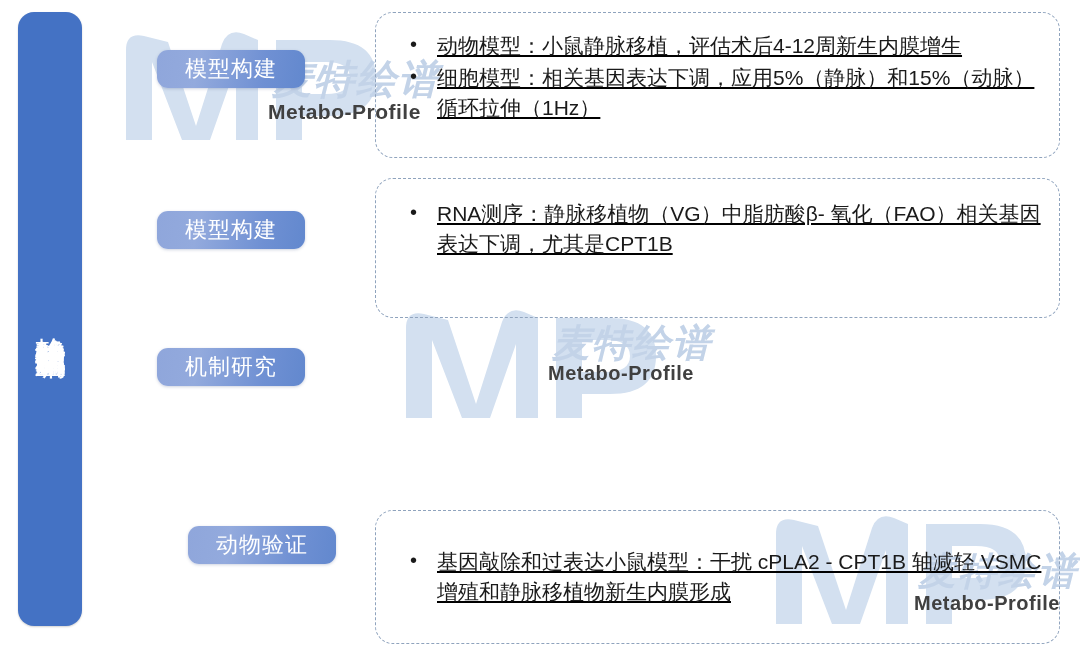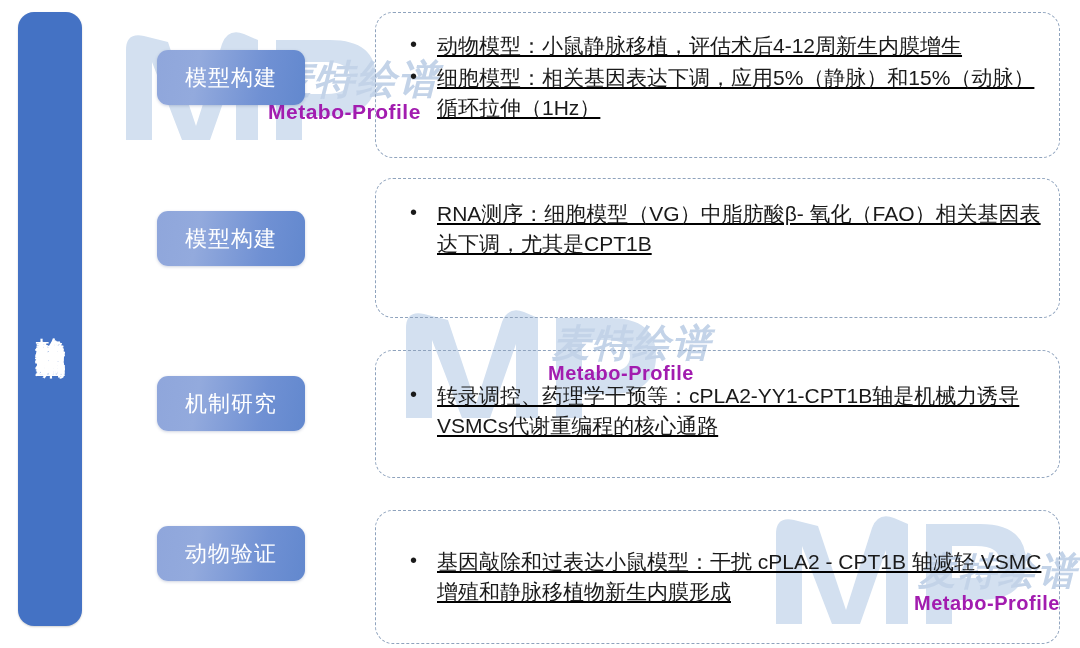--- a/index.html
+++ b/index.html
@@ -31,21 +31,21 @@
     font-family: "DejaVu Sans", "Liberation Sans", sans-serif;
     font-weight: 700;
     color: #c3d3e8;
     letter-spacing: 2px;
     font-style: italic;
     white-space: nowrap;
   }
   .wm-en {
     font-family: "Liberation Sans", sans-serif;
     font-weight: 700;
-    color: #a21caf;
+    color: #404040;
     letter-spacing: 0.5px;
     white-space: nowrap;
   }
 
   
   #title-bar {
     position: absolute;
     left: 18px;
     top: 12px;
     width: 64px;
@@ -68,40 +68,40 @@
     letter-spacing: 1px;
     text-align: center;
     white-space: nowrap;
   }
 
   
   .pill {
     position: absolute;
     left: 157px;
     width: 148px;
-    height: 55px;
+    height: 38px;
     border-radius: 11px;
     background: linear-gradient(100deg, #8fa6db 0%, #93aadd 28%, #6f90d3 72%, #6288ce 100%);
     display: flex;
     align-items: center;
     justify-content: center;
     box-shadow: 0 1px 3px rgba(60,80,130,0.25);
     z-index: 4;
   }
   .pill span {
     color: #ffffff;
     font-size: 22px;
     letter-spacing: 1px;
     font-weight: 400;
     white-space: nowrap;
   }
   #pill-0 { top: 50px; }
   #pill-1 { top: 211px; }
-  #pill-2 { top: 376px; }
-  #pill-3 { top: 526px; }
+  #pill-2 { top: 348px; }
+  #pill-3 { top: 526px; margin-left: 31px; }
 
   
   .cbox {
     position: absolute;
     left: 375px;
     width: 685px;
     border: 1.6px dashed #8fa3bd;
     border-radius: 18px;
     background: transparent;
     box-sizing: border-box;
@@ -201,29 +201,24 @@
 
   <div class="cbox" id="box-0">
     <ul>
       <li>动物模型：小鼠静脉移植，评估术后4-12周新生内膜增生</li>
       <li>细胞模型：相关基因表达下调，应用5%（静脉）和15%（动脉）循环拉伸（1Hz）</li>
     </ul>
   </div>
 
   <div class="cbox" id="box-1">
     <ul>
-      <li>RNA测序：细胞模型（VG）中脂肪酸β- 氧化（FAO）相关基因表达下调，尤其是CPT1B</li>
+      <li>RNA测序：静脉移植物（VG）中脂肪酸β- 氧化（FAO）相关基因表达下调，尤其是CPT1B</li>
     </ul>
   </div>
 
-  <div class="cbox" id="box-2">
-    <ul>
-      <li>转录调控、药理学干预等：cPLA2-YY1-CPT1B轴是机械力诱导VSMCs代谢重编程的核心通路</li>
-    </ul>
-  </div>
 
   <div class="cbox" id="box-3">
     <ul>
       <li>基因敲除和过表达小鼠模型：干扰 cPLA2 - CPT1B 轴减轻 VSMC 增殖和静脉移植物新生内膜形成</li>
     </ul>
   </div>
 
 </div>
 
 </body></html>

